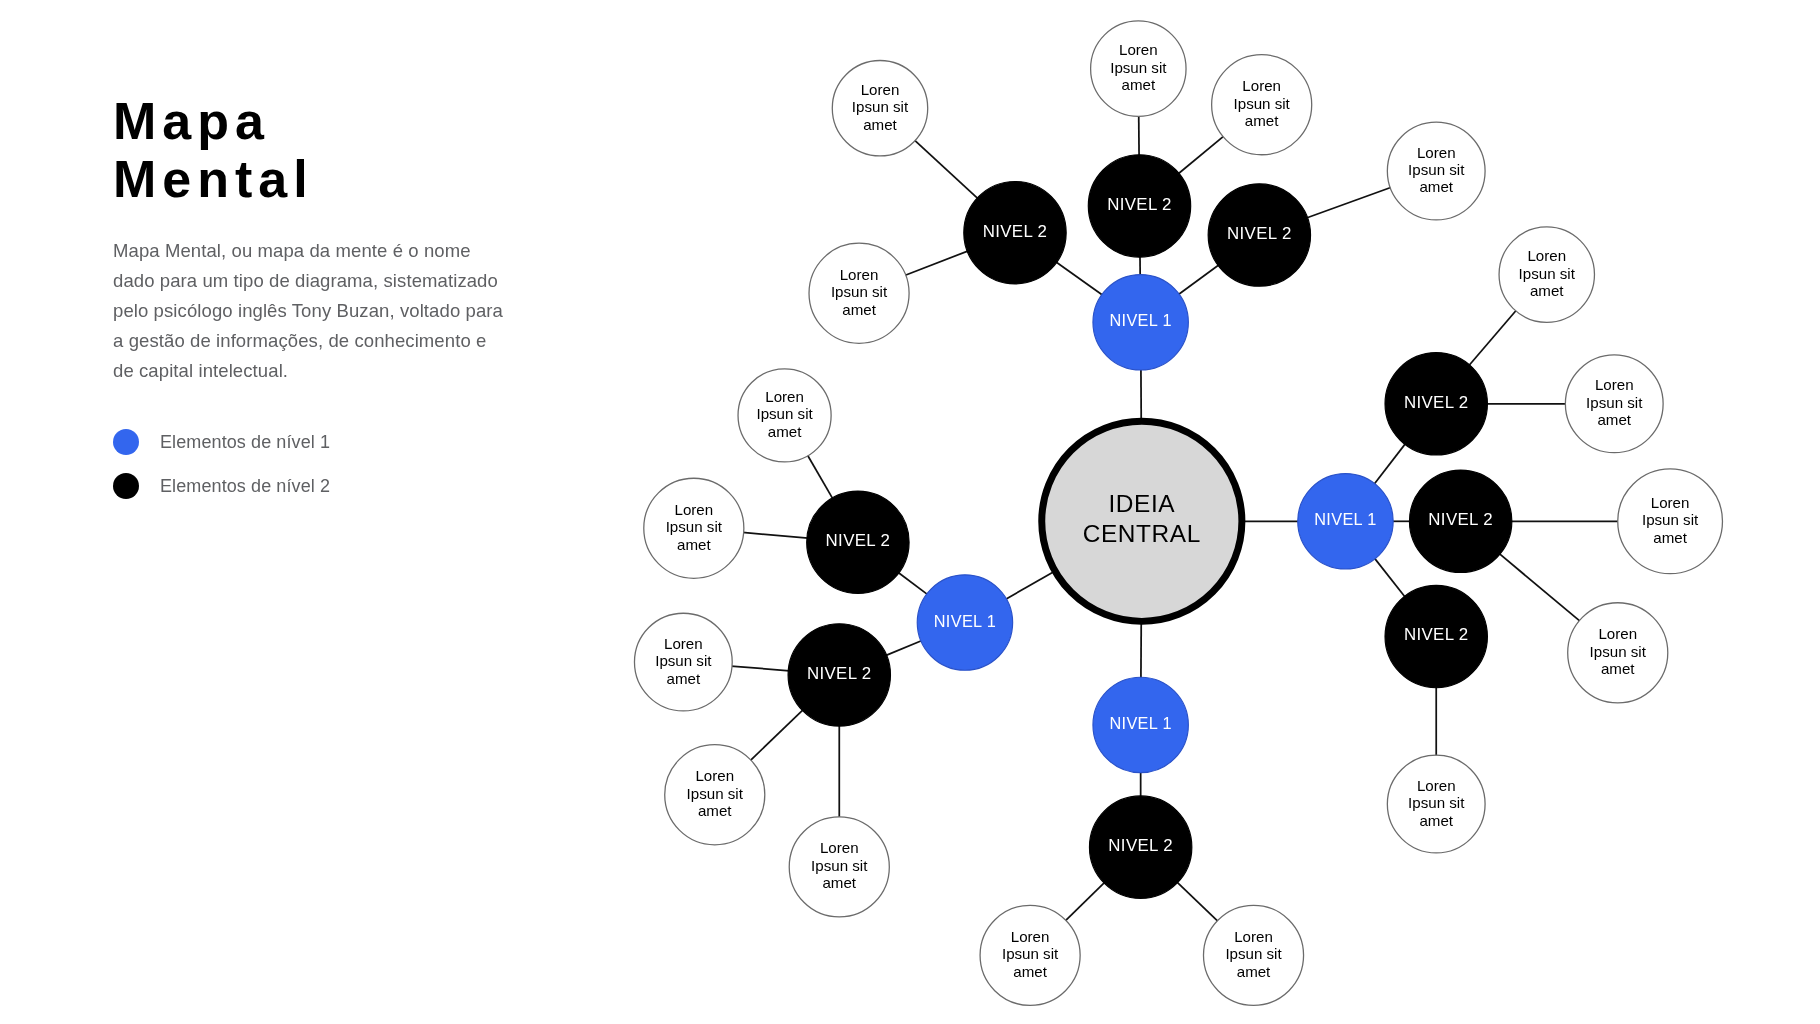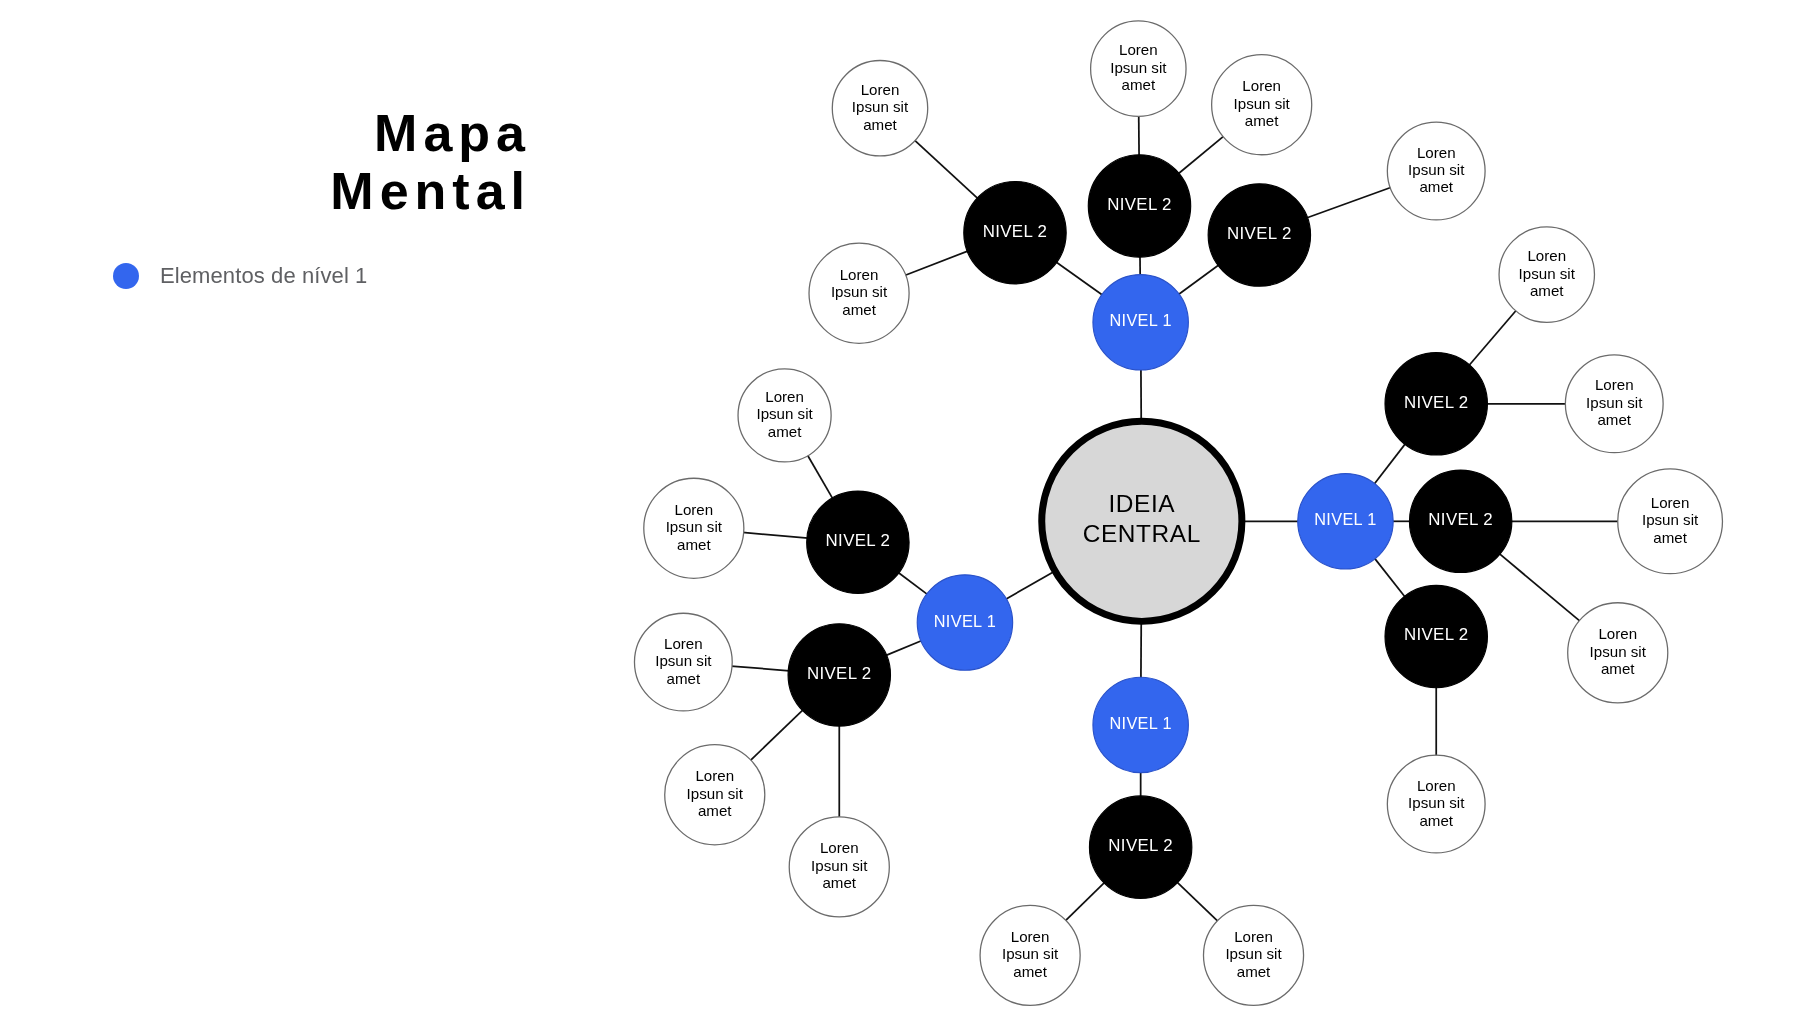--- a/index.html
+++ b/index.html
@@ -27,23 +27,22 @@
     left: 113px;
     top: 92px;
     width: 430px;
   }
   .page-title {
     font-size: 52px;
     font-weight: 700;
     line-height: 1.12;
     letter-spacing: 6px;
     color: #000000;
-    margin: 12px;
+    margin: 0;
     white-space: pre-line;
-    text-align: right;
   }
   .intro-paragraph {
     margin: 28px 0 0 0;
     font-size: 18.5px;
     line-height: 1.62;
     color: #5f6063;
     letter-spacing: 0.1px;
     max-width: 395px;
   }
   .legend {
@@ -59,21 +58,21 @@
     height: 26px;
     border-radius: 50%;
     flex: 0 0 auto;
     box-sizing: border-box;
   }
   .legend-swatch.level1 { background: #3366EE; }
   .legend-swatch.level2 { background: #000000; }
   .legend-swatch.other  { background: #ffffff; border: 1.4px solid #555555; }
   .legend-label {
     margin-left: 21px;
-    font-size: 22px;
+    font-size: 18px;
     color: #5f6063;
     letter-spacing: 0.1px;
   }
 
   
   .diagram-wrap {
     position: absolute;
     left: 580px;
     top: 0px;
     width: 1240px;
@@ -109,25 +108,30 @@
   }
 </style>
 </head>
 <body>
 
 <div id="page">
 
   <div class="left-panel">
     <h1 class="page-title">Mapa
 Mental</h1>
+    <p class="intro-paragraph">Mapa Mental, ou mapa da mente é o nome dado para um tipo de diagrama, sistematizado pelo psicólogo inglês Tony Buzan, voltado para a gestão de informações, de conhecimento e de capital intelectual.</p>
 
     <div class="legend">
       <div class="legend-row">
         <span class="legend-swatch level1"></span>
         <span class="legend-label">Elementos de nível 1</span>
+      </div>
+      <div class="legend-row">
+        <span class="legend-swatch level2"></span>
+        <span class="legend-label">Elementos de nível 2</span>
       </div>
     </div>
   </div>
 
   <div class="diagram-wrap">
     <svg class="mindmap" viewBox="0 0 1000 880" preserveAspectRatio="xMidYMid meet">
       <g id="edges-layer">
           <line x1="449.5029324760315" y1="363.0014534013868" x2="449.23391412892636" y2="316.9993160464062" class="edge"></line>
           <line x1="535" y1="448" x2="585" y2="448" class="edge"></line>
           <line x1="449.51429364412064" y1="532.9986122788829" x2="449.2285676968844" y2="583.0006530452316" class="edge"></line>

